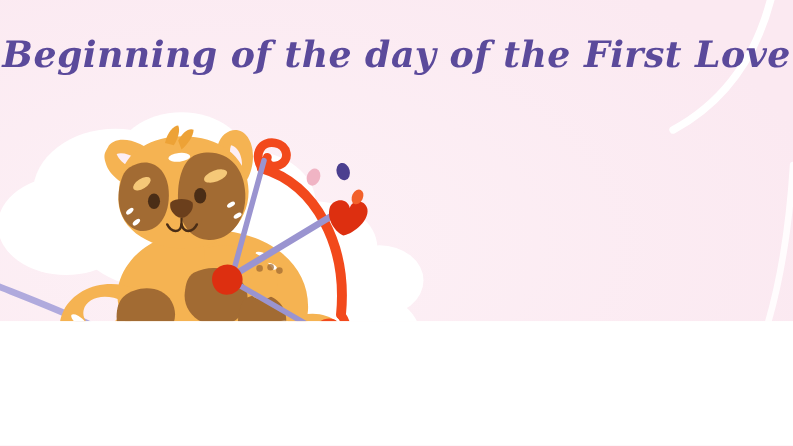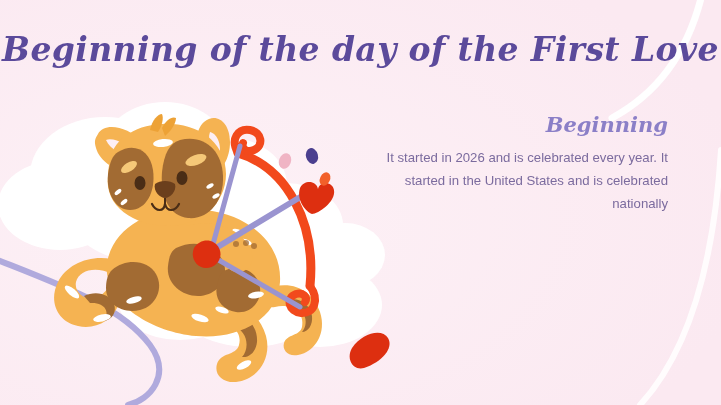--- a/index.html
+++ b/index.html
@@ -3,21 +3,21 @@
 <meta charset="utf-8">
 <style>
   html, body {
     margin: 0;
     padding: 0;
     background: #ffffff;
   }
   #slide {
     position: relative;
     width: 721px;
-    height: 405px;
+    height: 292px;
     overflow: hidden;
     background: #fdeef4;
     font-family: "Liberation Sans", sans-serif;
   }
 
   
   .bg-layer {
     position: absolute;
     inset: 0;
     width: 721px;
@@ -198,20 +198,16 @@
       </g>
 
       <path d="M 352 348 C 362 333 382 328 388 338 C 394 348 382 362 364 368 C 352 371 346 358 352 348 Z" fill="#dd2f10"></path>
     </g>
   </svg>
 
   <div id="title">Beginning of the day of the First Love</div>
 
   <div id="text-column">
 
-    <div class="block">
-      <div class="block-heading">Beginning</div>
-      <p class="block-body">It started in 2026 and is celebrated every year. It started in the United States and is celebrated nationally</p>
-    </div>
 
 
   </div>
 </div>
 
 </body></html>

